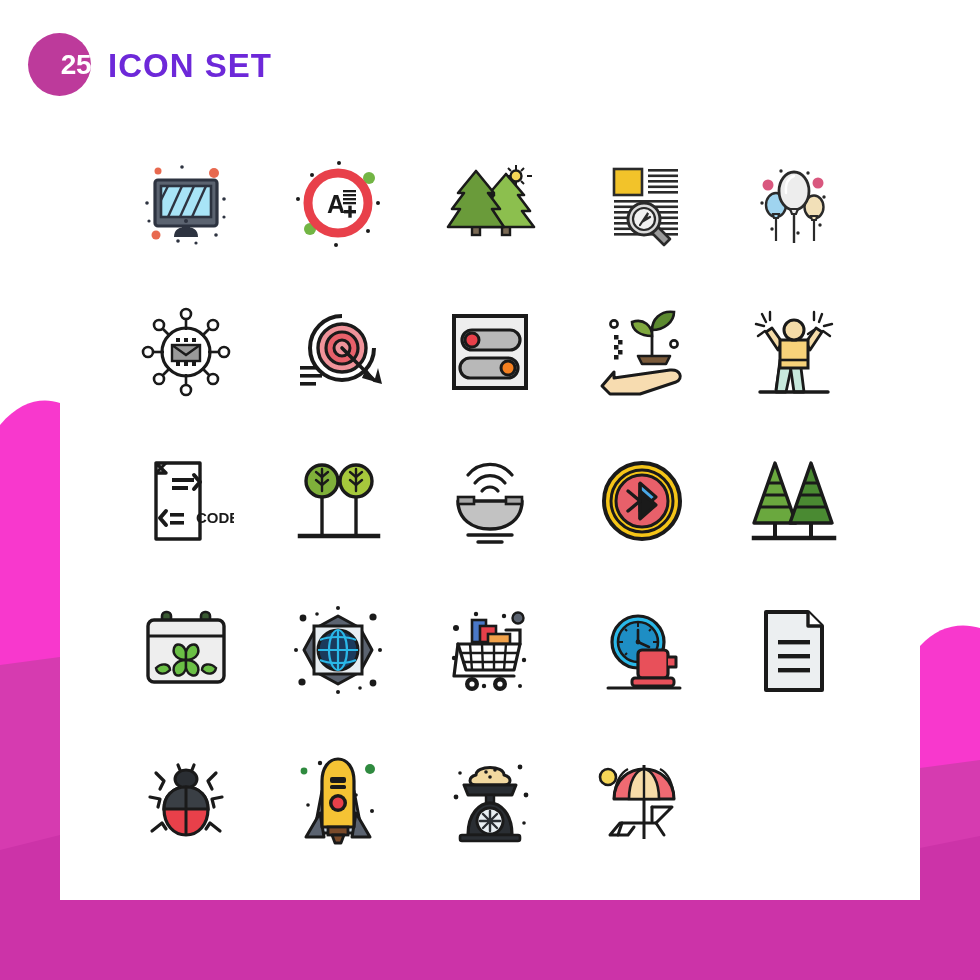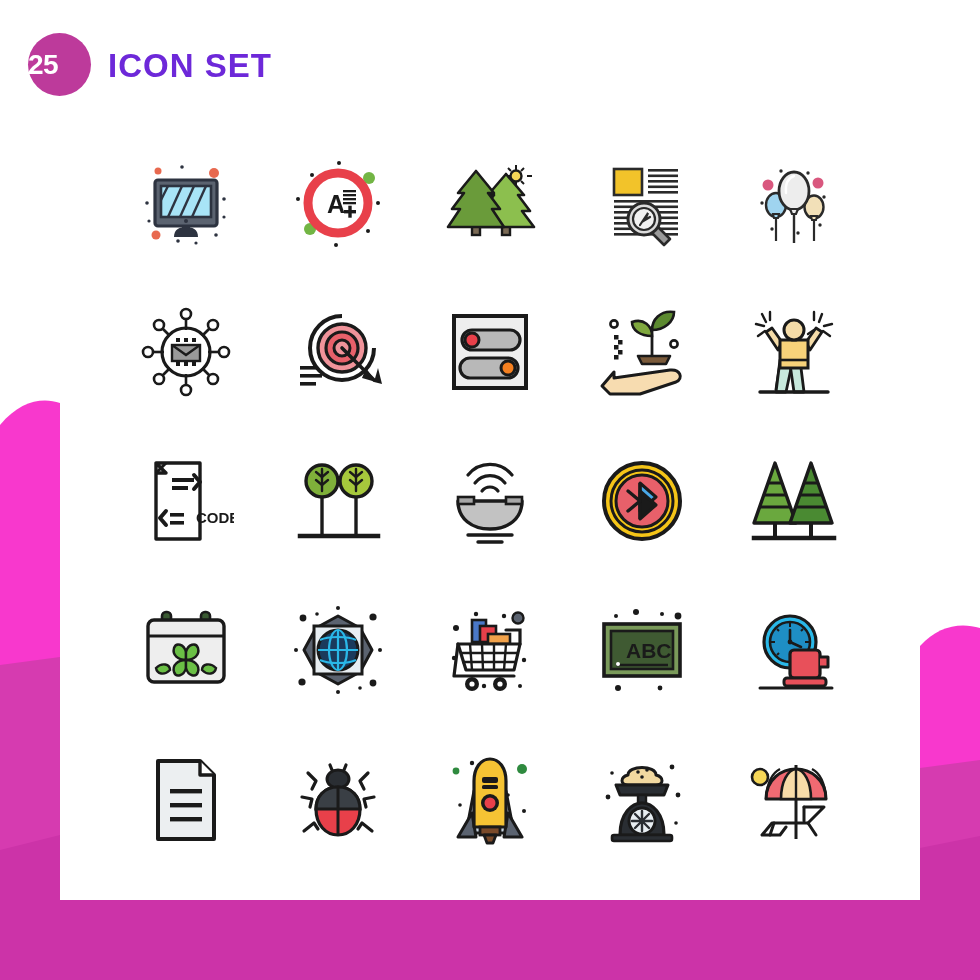--- a/index.html
+++ b/index.html
@@ -16,21 +16,21 @@
   .deco{position:absolute;pointer-events:none;}
   #deco-left{left:0;top:395px;width:120px;height:585px;}
   #deco-right{left:860px;top:600px;width:120px;height:380px;}
   #deco-bottom{left:0;top:900px;width:980px;height:80px;}
 
   
   #header{position:absolute;left:0;top:0;width:980px;height:130px;}
   #count-badge{
     position:absolute;left:28px;top:33px;width:63px;height:63px;border-radius:50%;
     background:#b43296;background:#bd3a9b;
-    display:flex;align-items:center;justify-content:flex-start;
+    display:flex;align-items:center;justify-content:flex-end;
     color:#ffffff;font-size:28px;font-weight:bold;letter-spacing:-0.5px;
   }
   #set-title{
     position:absolute;left:108px;top:47px;
     font-size:33px;font-weight:bold;color:#6d28d9;letter-spacing:1px;
   }
 
   
   #grid{
     position:absolute;left:110px;top:128px;width:760px;height:745px;
@@ -472,37 +472,20 @@
         </g>
         <path d="M78 42 L78 28 L64 28" fill="none" stroke="#1a1a1a" stroke-width="3.2" stroke-linecap="round"></path>
         <path d="M16 42 L12 74 L72 74" fill="none" stroke="#1a1a1a" stroke-width="3.2" stroke-linecap="round" stroke-linejoin="round"></path>
         <circle cx="30" cy="82" r="7" fill="#1a1a1a"></circle>
           <circle cx="30" cy="82" r="2.6" fill="#ffffff"></circle>
         <circle cx="58" cy="82" r="7" fill="#1a1a1a"></circle>
           <circle cx="58" cy="82" r="2.6" fill="#ffffff"></circle>
       </svg>
     </div>
 
-    <div class="cell" title="ABC blackboard">
-      <svg width="96" height="96" viewBox="0 0 96 96">
-        <g fill="#1a1a1a">
-            <circle cx="22" cy="14" r="2"></circle>
-            <circle cx="42" cy="10" r="3"></circle>
-            <circle cx="68" cy="12" r="2"></circle>
-            <circle cx="84" cy="14" r="3.4"></circle>
-            <circle cx="24" cy="86" r="3"></circle>
-            <circle cx="66" cy="86" r="2.4"></circle>
-          </g>
-        <rect x="10" y="22" width="76" height="52" fill="#7a9a5a" stroke="#1a1a1a" stroke-width="3.6"></rect>
-        <rect x="17" y="29" width="62" height="38" fill="#3f5a32" stroke="#1a1a1a" stroke-width="2.6"></rect>
-        <text x="32" y="56" font-family="Liberation Sans, sans-serif" font-size="21" font-weight="bold" fill="#1a1a1a">ABC</text>
-        <line x1="22" y1="63" x2="74" y2="63" stroke="#1a1a1a" stroke-width="2.6"></line>
-        <circle cx="24" cy="62" r="2" fill="#ffffff"></circle>
-      </svg>
-    </div>
 
     <div class="cell" title="Coffee break clock">
       <svg width="96" height="96" viewBox="0 0 96 96">
         <circle cx="44" cy="40" r="26" fill="#2ab8e8" stroke="#1a1a1a" stroke-width="3.2"></circle>
         <circle cx="44" cy="40" r="20" fill="#1e8ec4" stroke="#1a1a1a" stroke-width="2.6"></circle>
         <g stroke="#1a1a1a" stroke-width="2">
             <line x1="44" y1="21" x2="44" y2="25"></line>
             <line x1="44" y1="55" x2="44" y2="59"></line>
             <line x1="25" y1="40" x2="29" y2="40"></line>
             <line x1="59" y1="40" x2="63" y2="40"></line>

